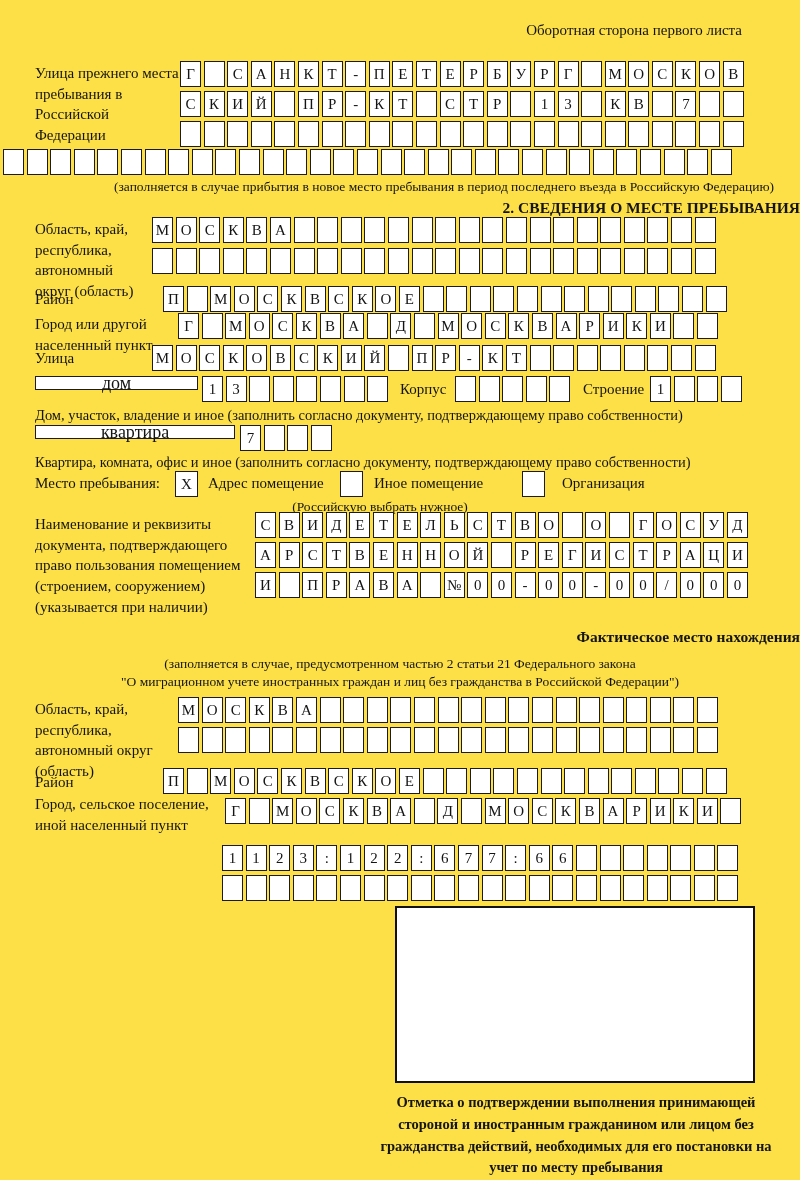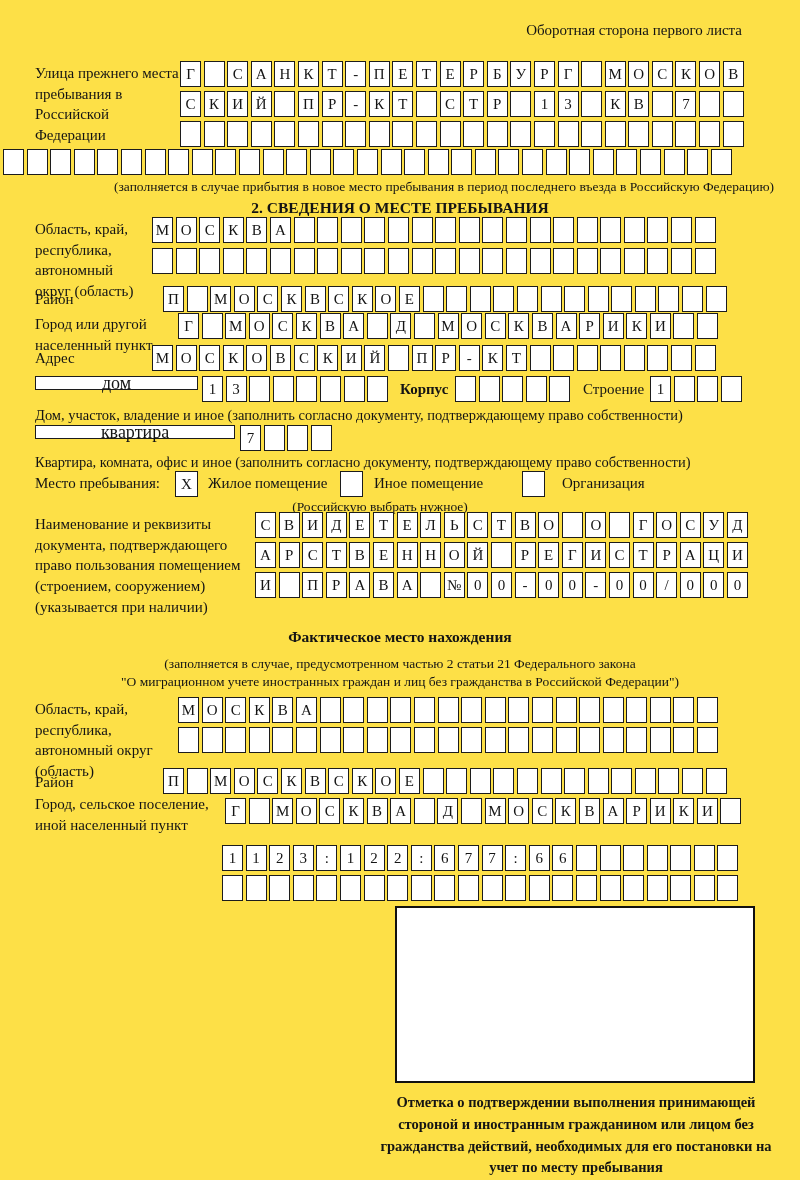--- a/index.html
+++ b/index.html
@@ -5,21 +5,21 @@
   html,body{margin:0;padding:0;background:#fff;}
   .page{
     position:relative;width:800px;height:1180px;background:#fde047;
     font-family:"Liberation Serif","DejaVu Serif",serif;color:#141414;overflow:hidden;
   }
   .abs{position:absolute;}
   .lbl{font-size:15px;line-height:1.38;}
   .small{font-size:13.5px;}
   .cap{font-size:14.5px;}
   .center{text-align:center;width:800px;left:0;}
-  .bold{font-weight:bold;}
+  .bold{font-weight:bold;text-align:right;}
   .cellrow{display:flex;}
   .cell{
     width:21px;height:26px;box-sizing:border-box;border:1.6px solid #1c1c1c;
     margin-right:2.6px;display:flex;align-items:center;justify-content:center;
     font-size:15px;flex:0 0 auto;background:#fff;
   }
   .wbox{
     height:14px;box-sizing:border-box;border:1.7px solid #1c1c1c;
     display:flex;align-items:center;justify-content:center;font-size:18px;background:#fff;
   }
@@ -254,21 +254,21 @@
       <span class="cell">В</span>
       <span class="cell">А</span>
       <span class="cell">Р</span>
       <span class="cell">И</span>
       <span class="cell">К</span>
       <span class="cell">И</span>
       <span class="cell"></span>
       <span class="cell"></span>
     </div>
 
-  <div class="abs lbl" style="left:35px;top:348px;">Адрес</div>
+  <div class="abs lbl" style="left:35px;top:348px;">Улица</div>
   <div class="abs cellrow" style="left:152px;top:345px;">
       <span class="cell">М</span>
       <span class="cell">О</span>
       <span class="cell">С</span>
       <span class="cell">К</span>
       <span class="cell">О</span>
       <span class="cell">В</span>
       <span class="cell">С</span>
       <span class="cell">К</span>
       <span class="cell">И</span>
@@ -293,21 +293,21 @@
   <div class="abs cellrow" style="left:202px;top:376px;">
       <span class="cell">1</span>
       <span class="cell">3</span>
       <span class="cell"></span>
       <span class="cell"></span>
       <span class="cell"></span>
       <span class="cell"></span>
       <span class="cell"></span>
       <span class="cell"></span>
     </div>
-  <div class="abs lbl" style="left:400px;top:379px;font-weight:bold;">Корпус</div>
+  <div class="abs lbl" style="left:400px;top:379px;">Корпус</div>
   <div class="abs cellrow" style="left:455px;top:376px;">
       <span class="cell"></span>
       <span class="cell"></span>
       <span class="cell"></span>
       <span class="cell"></span>
       <span class="cell"></span>
     </div>
   <div class="abs lbl" style="left:583px;top:379px;">Строение</div>
   <div class="abs cellrow" style="left:650px;top:376px;">
       <span class="cell">1</span>
@@ -321,21 +321,21 @@
   <div class="abs cellrow" style="left:240px;top:425px;">
       <span class="cell">7</span>
       <span class="cell"></span>
       <span class="cell"></span>
       <span class="cell"></span>
     </div>
   <div class="abs cap" style="left:35px;top:454px;">Квартира, комната, офис и иное (заполнить согласно документу, подтверждающему право собственности)</div>
 
   <div class="abs lbl" style="left:35px;top:473px;">Место пребывания:</div>
   <div class="abs chk" style="left:175px;top:471px;">X</div>
-  <div class="abs lbl" style="left:208px;top:473px;">Жилое помещение</div>
+  <div class="abs lbl" style="left:208px;top:473px;">Адрес помещение</div>
   <div class="abs chk" style="left:340px;top:471px;"></div>
   <div class="abs lbl" style="left:374px;top:473px;">Иное помещение</div>
   <div class="abs chk" style="left:522px;top:471px;"></div>
   <div class="abs lbl" style="left:562px;top:473px;">Организация</div>
   <div class="abs small" style="left:0px;top:499px;width:760px;text-align:center;">(Российскую выбрать нужное)</div>
 
   <div class="abs lbl" style="left:35px;top:514px;width:215px;">Наименование и реквизиты документа, подтверждающего право пользования помещением (строением, сооружением) (указывается при наличии)</div>
   <div class="abs cellrow" style="left:255px;top:512px;">
       <span class="cell">С</span>
       <span class="cell">В</span>

